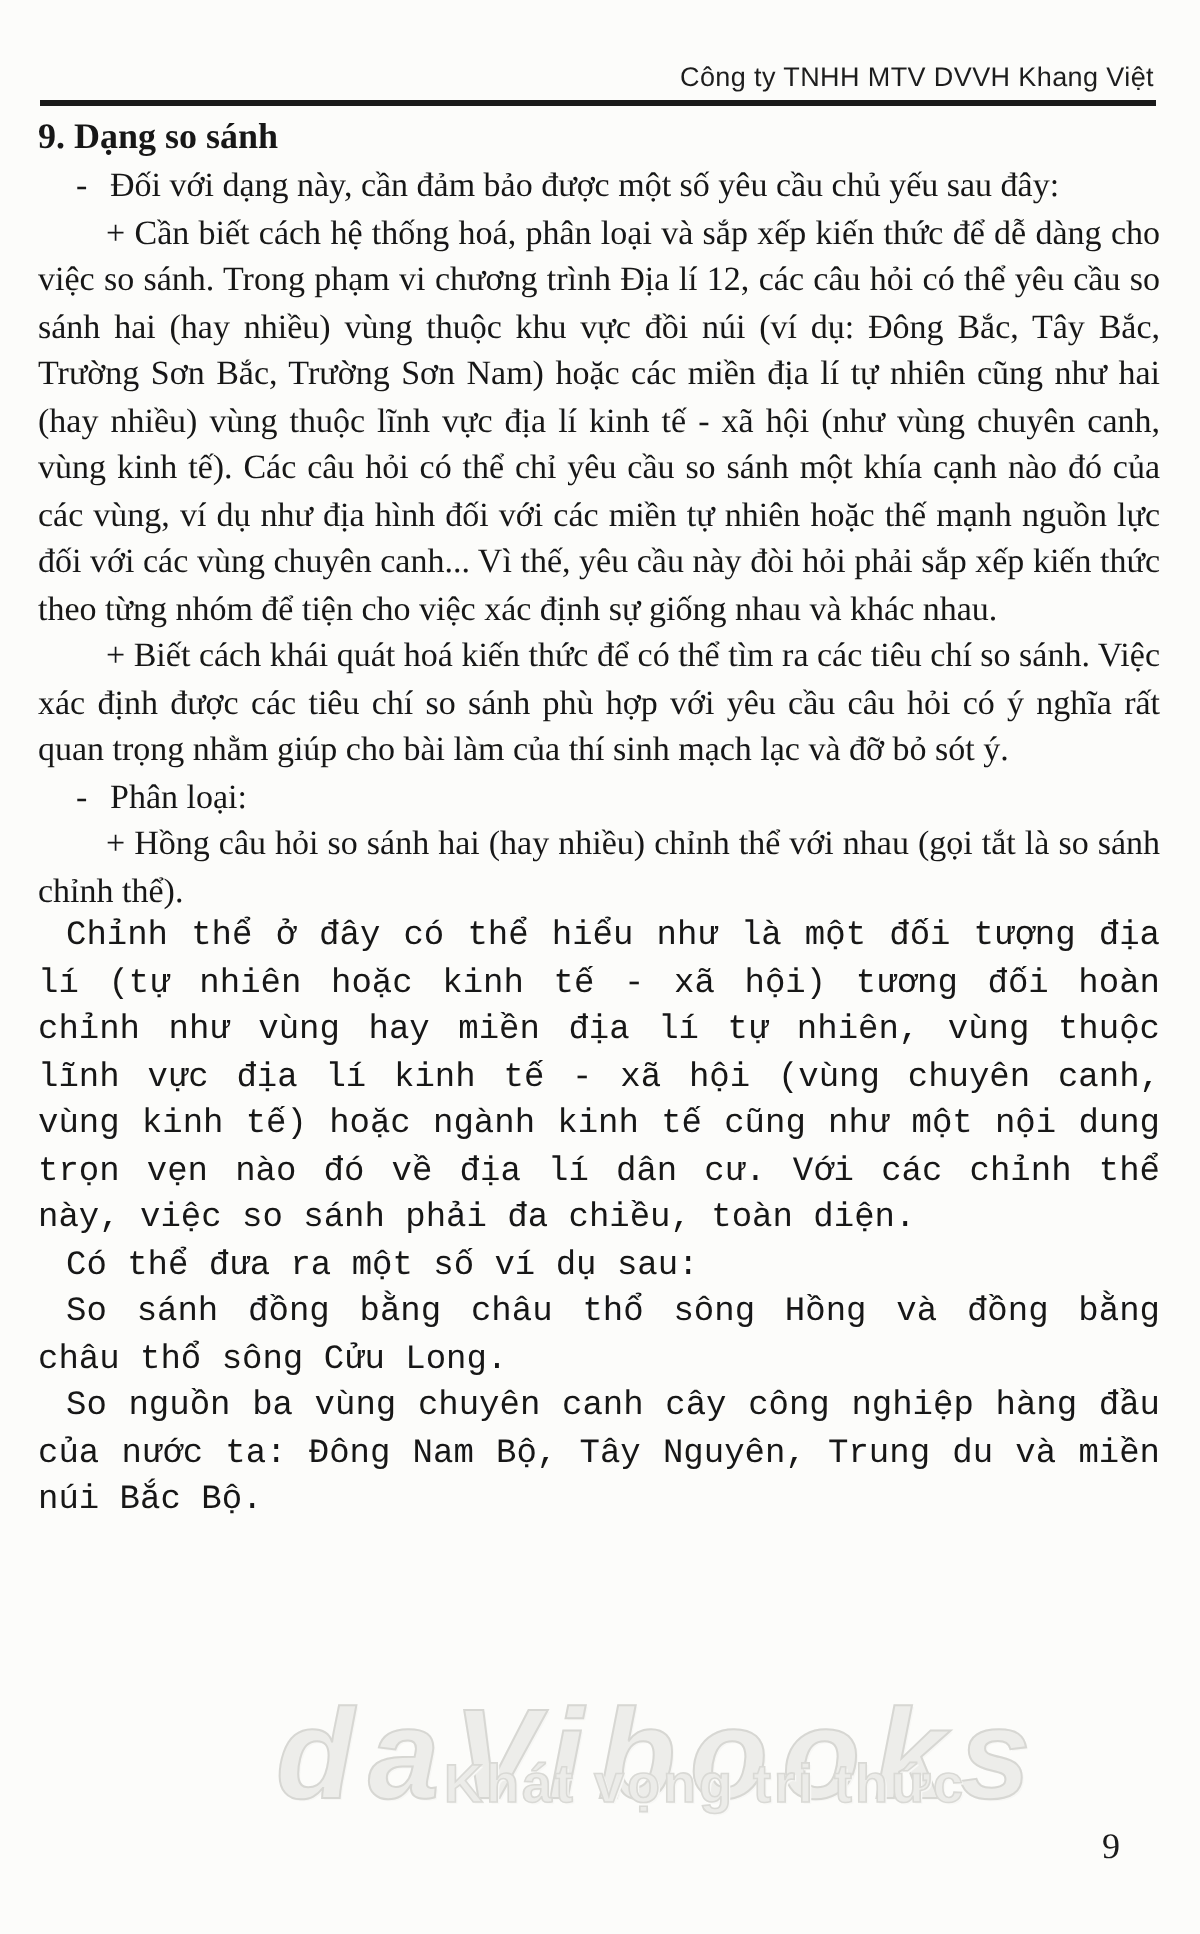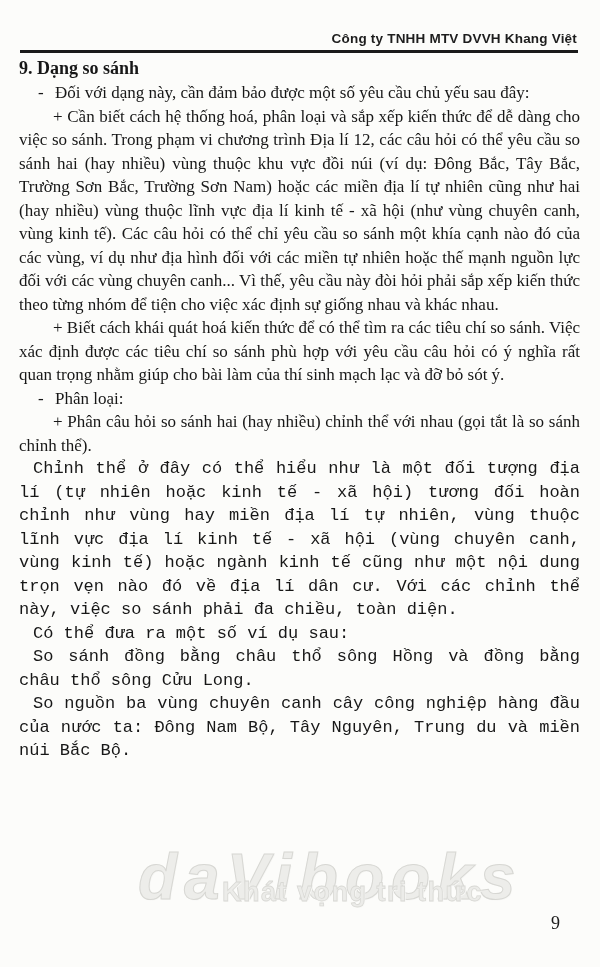--- a/index.html
+++ b/index.html
@@ -15,21 +15,21 @@
     color: #171717;
     overflow: hidden;
   }
   
   .header-text {
     position: absolute;
     top: 31px; left: 20px; right: 23px;
     text-align: right;
     font-family: "Liberation Sans", "DejaVu Sans", sans-serif;
     font-size: 13.5px;
-    font-weight: 700;
+    font-weight: 400;
     letter-spacing: 0.2px;
     color: #1d1d1d;
   }
   .header-rule {
     position: absolute;
     top: 50px; left: 20px; right: 22px;
     height: 2.5px;
     background: #1a1a1a;
   }
   
@@ -108,21 +108,21 @@
 
     <div class="para hang-dash"><span class="dash-marker">-</span><span>Đối với dạng này, cần đảm bảo được một số yêu cầu chủ yếu sau đây:</span></div>
 
     <div class="para ind-lg">+ Cần biết cách hệ thống hoá, phân loại và sắp xếp kiến thức để dễ dàng cho việc so sánh. Trong phạm vi chương trình Địa lí 12, các câu hỏi có thể yêu cầu so sánh hai (hay nhiều) vùng thuộc khu vực đồi núi (ví dụ: Đông Bắc, Tây Bắc, Trường Sơn Bắc, Trường Sơn Nam) hoặc các miền địa lí tự nhiên cũng như hai (hay nhiều) vùng thuộc lĩnh vực địa lí kinh tế - xã hội (như vùng chuyên canh, vùng kinh tế). Các câu hỏi có thể chỉ yêu cầu so sánh một khía cạnh nào đó của các vùng, ví dụ như địa hình đối với các miền tự nhiên hoặc thế mạnh nguồn lực đối với các vùng chuyên canh... Vì thế, yêu cầu này đòi hỏi phải sắp xếp kiến thức theo từng nhóm để tiện cho việc xác định sự giống nhau và khác nhau.</div>
 
     <div class="para ind-lg">+ Biết cách khái quát hoá kiến thức để có thể tìm ra các tiêu chí so sánh. Việc xác định được các tiêu chí so sánh phù hợp với yêu cầu câu hỏi có ý nghĩa rất quan trọng nhằm giúp cho bài làm của thí sinh mạch lạc và đỡ bỏ sót ý.</div>
 
     <div class="para hang-dash"><span class="dash-marker">-</span><span>Phân loại:</span></div>
 
 
-    <div class="para ind-lg">+ Phân câu hỏi so sánh hai (hay nhiều) chỉnh thể với nhau (gọi tắt là so sánh chỉnh thể).</div>
+    <div class="para ind-lg">+ Hồng câu hỏi so sánh hai (hay nhiều) chỉnh thể với nhau (gọi tắt là so sánh chỉnh thể).</div>
 
     <div class="para ind-sm">Chỉnh thể ở đây có thể hiểu như là một đối tượng địa lí (tự nhiên hoặc kinh tế - xã hội) tương đối hoàn chỉnh như vùng hay miền địa lí tự nhiên, vùng thuộc lĩnh vực địa lí kinh tế - xã hội (vùng chuyên canh, vùng kinh tế) hoặc ngành kinh tế cũng như một nội dung trọn vẹn nào đó về địa lí dân cư. Với các chỉnh thể này, việc so sánh phải đa chiều, toàn diện.</div>
 
     <div class="para ind-sm">Có thể đưa ra một số ví dụ sau:</div>
 
     <div class="para ind-sm">So sánh đồng bằng châu thổ sông Hồng và đồng bằng châu thổ sông Cửu Long.</div>
 
     <div class="para ind-sm">So nguồn ba vùng chuyên canh cây công nghiệp hàng đầu của nước ta: Đông Nam Bộ, Tây Nguyên, Trung du và miền núi Bắc Bộ.</div>
 
   </div>

